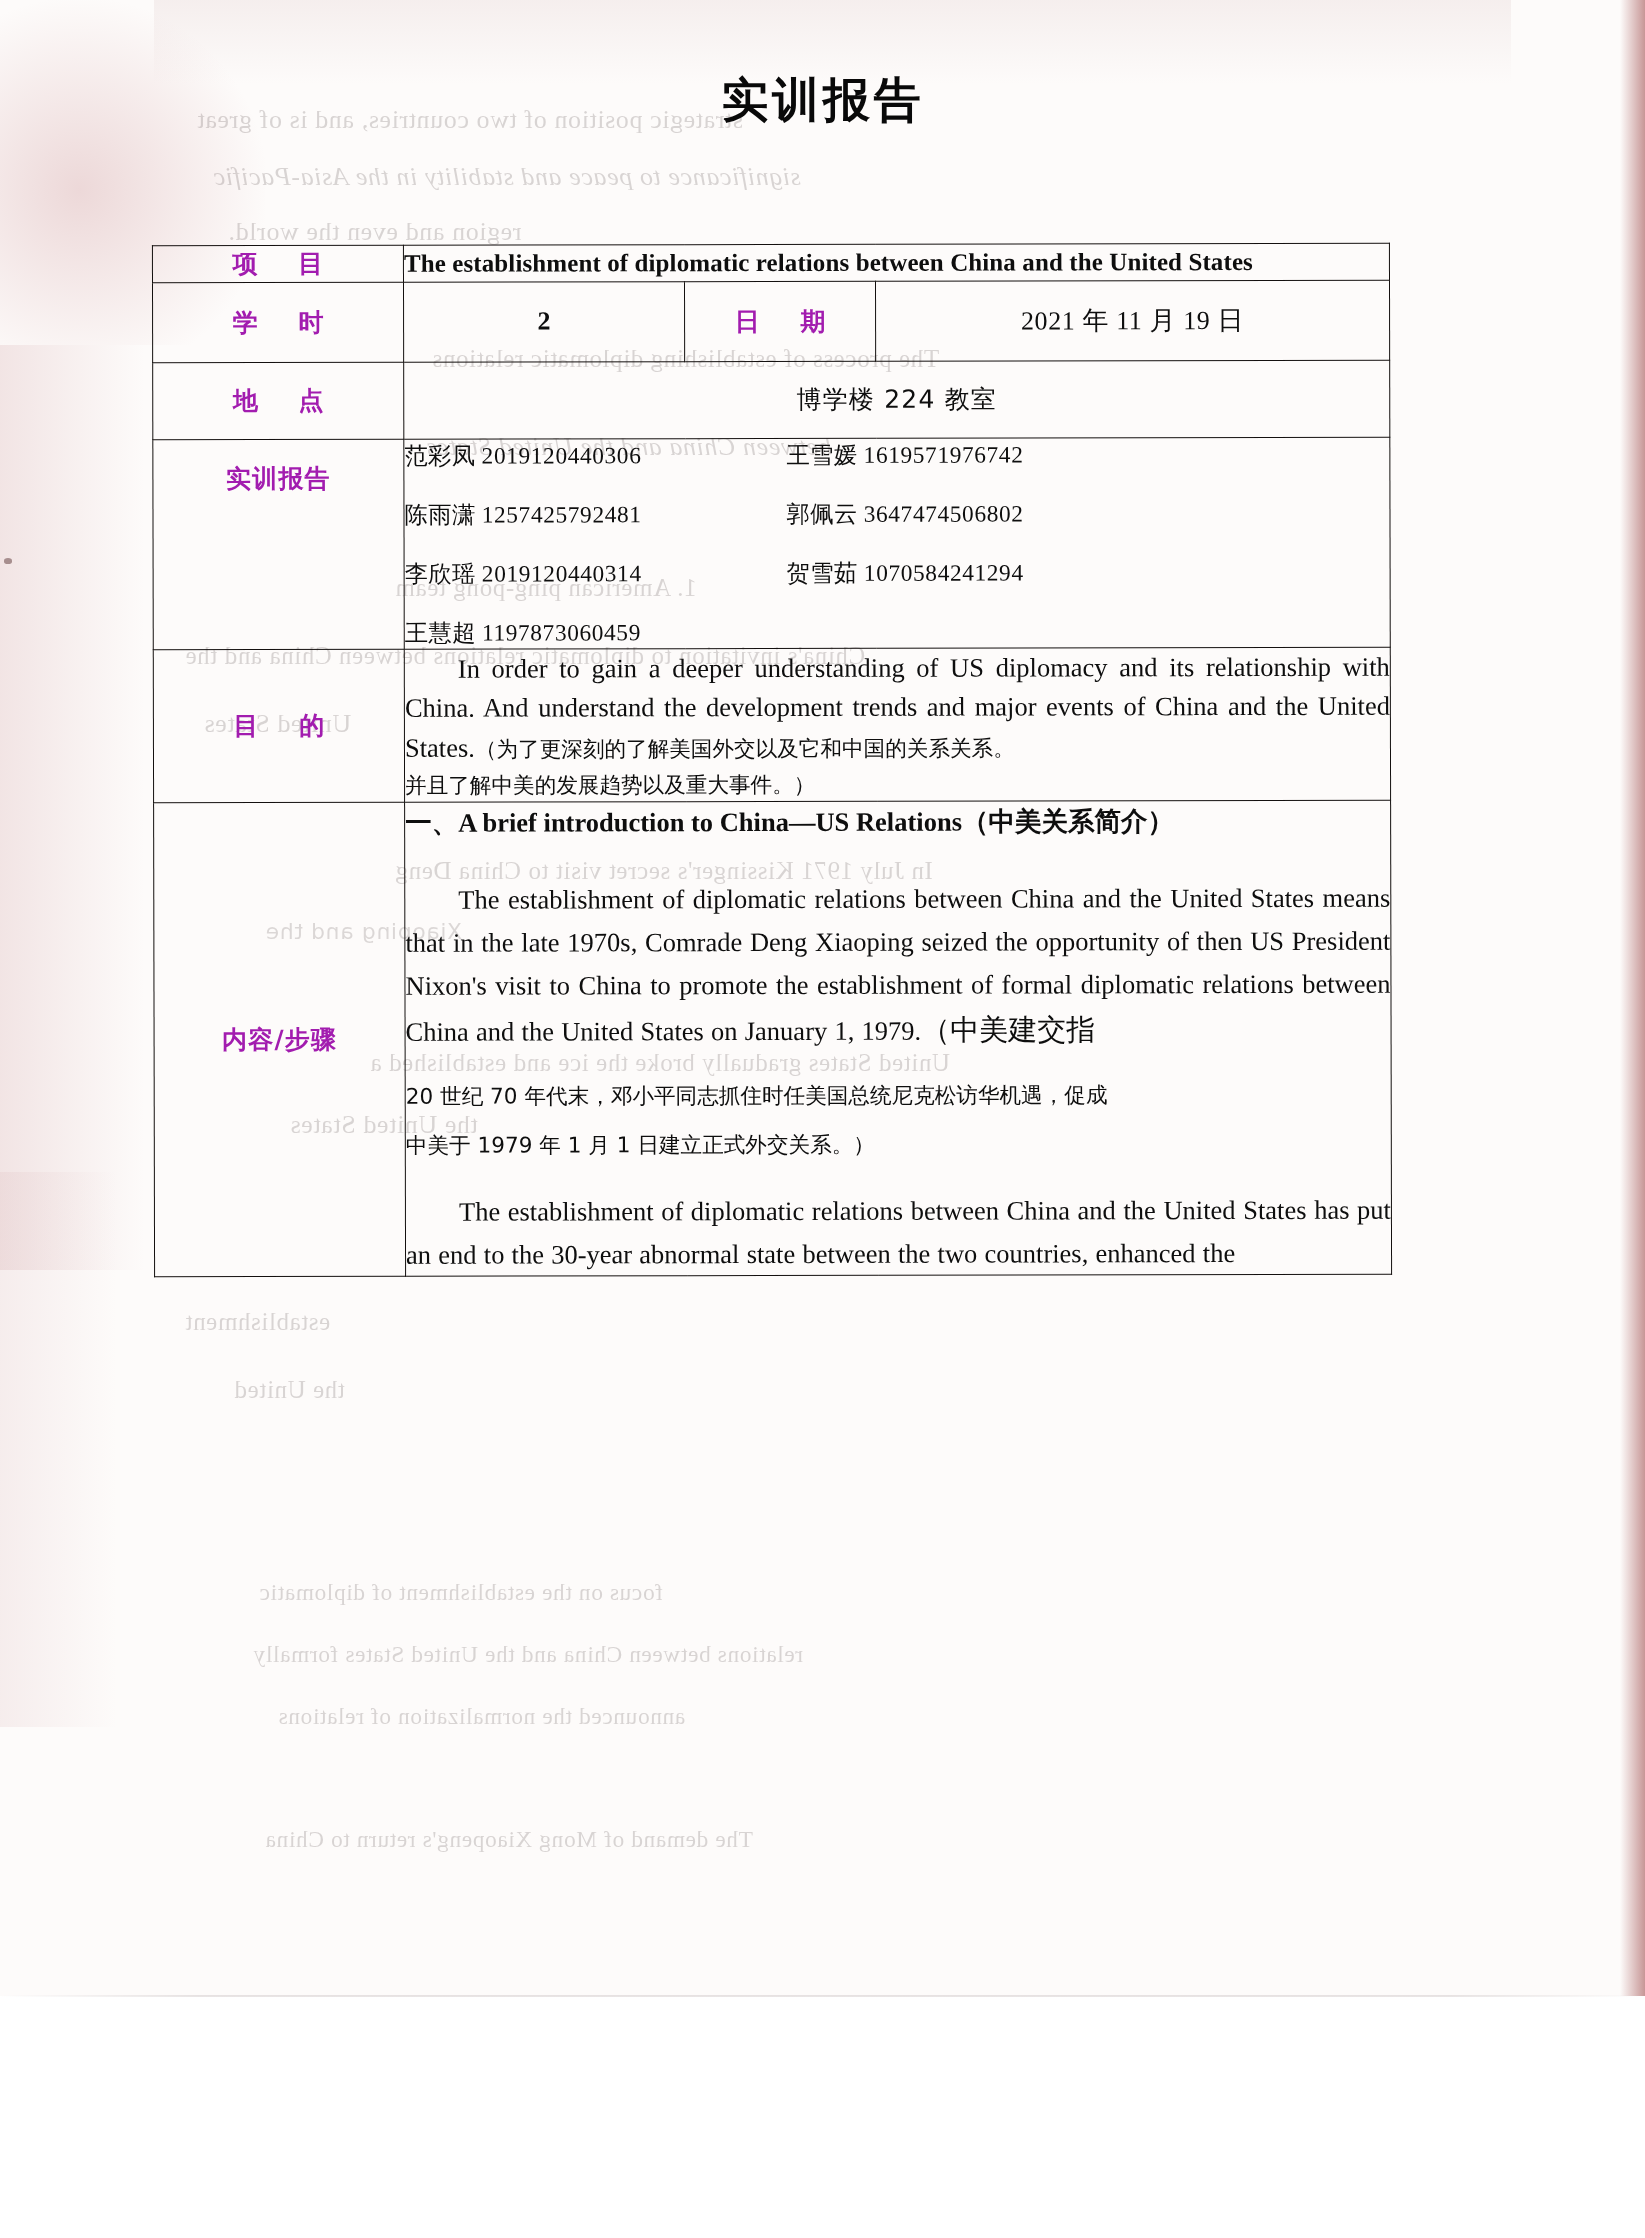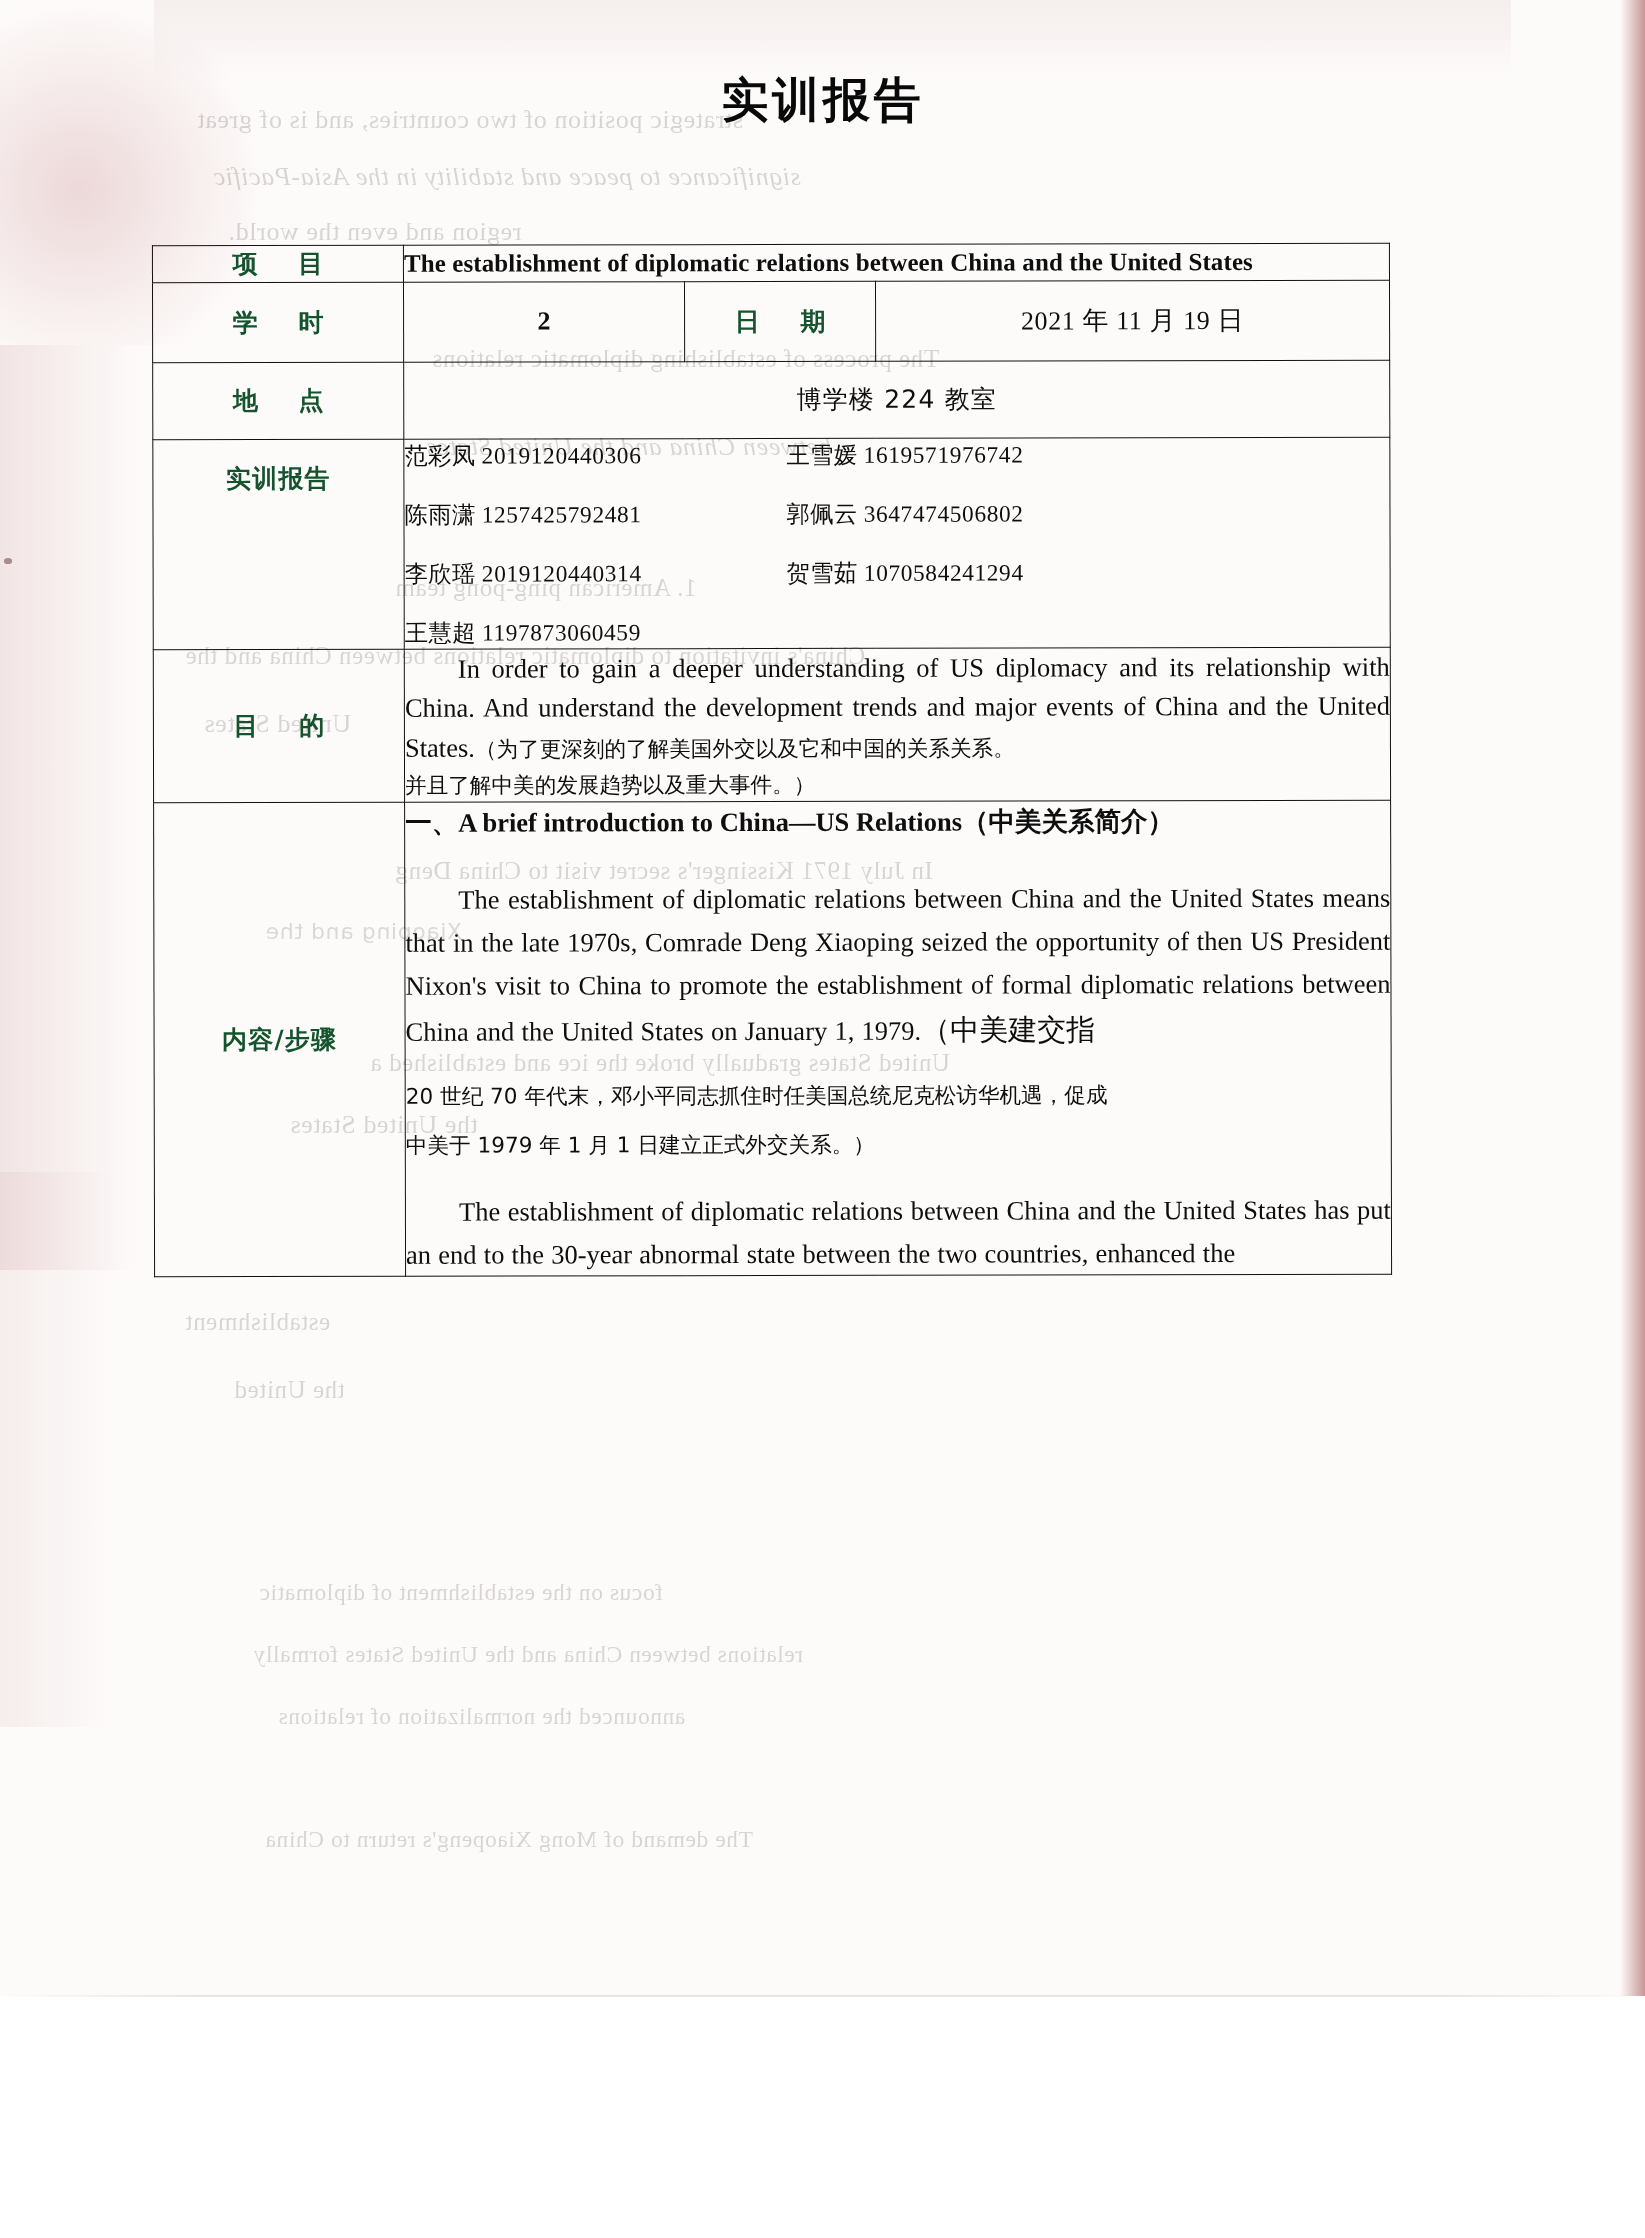--- a/index.html
+++ b/index.html
@@ -100,21 +100,21 @@
     vertical-align: middle;
     padding: 0;
     background: transparent;
   }
 
   .lbl {
     font-family: "DejaVu Sans", sans-serif;
     font-weight: bold;
     font-size: 25px;
     text-align: center;
-    color: #14532d;
+    color: #a21caf;
   }
   .lbl-wide {
     letter-spacing: 16px;
     text-indent: 16px;
   }
   .lbl-narrow {
     letter-spacing: 1.2px;
   }
 
   

